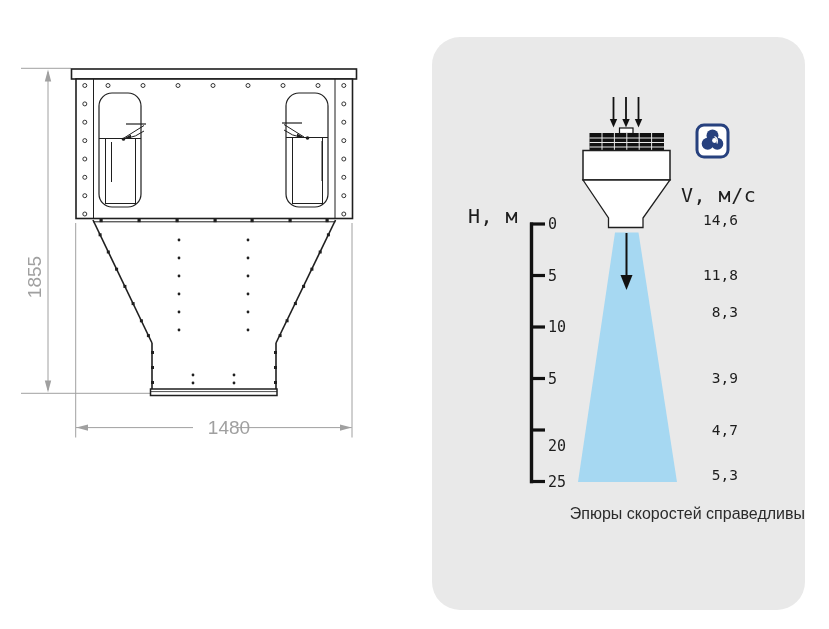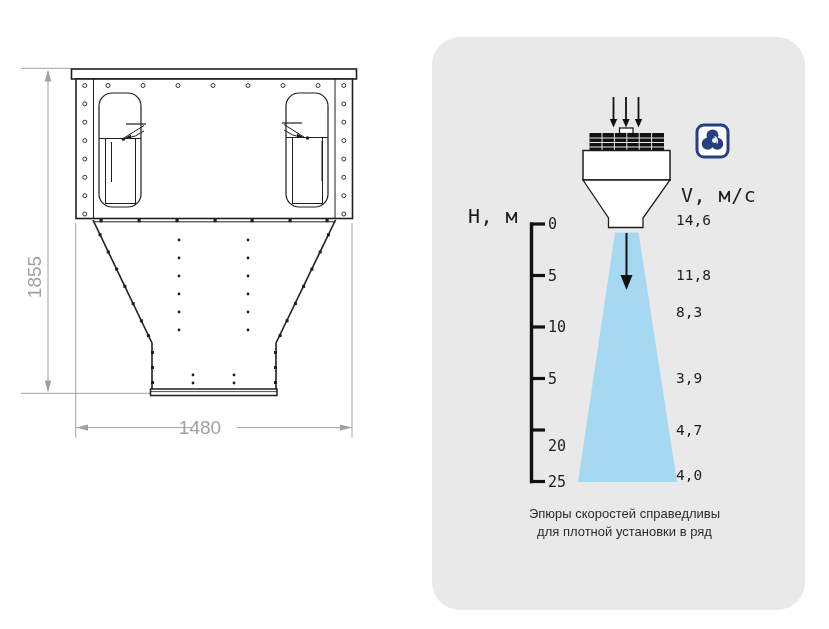--- a/index.html
+++ b/index.html
@@ -3,29 +3,29 @@
 <meta charset="utf-8">
 <style>
   html,body{margin:0;padding:0;background:#ffffff;}
   #canvas{position:relative;width:829px;height:629px;background:#fff;overflow:hidden;
           font-family:"Liberation Sans",sans-serif;}
   .abs{position:absolute;}
   
   .dim-label{color:#a0a0a0;font-size:19px;font-family:"Liberation Sans",sans-serif;}
   #dim-height{left:-16px;top:267px;width:100px;height:20px;text-align:center;
               transform:rotate(-90deg);}
-  #dim-width{left:150px;top:417px;width:100px;text-align:center;}
+  #dim-width{left:179px;top:417px;width:100px;text-align:center;}
   
   #panel{left:432px;top:37px;width:373px;height:573px;background:#e9e9e9;border-radius:28px;}
   #panel svg{position:absolute;left:0;top:0;}
   .techfont{font-family:"DejaVu Sans Mono","Liberation Mono",monospace;color:#1d1d1d;}
   .axis-label{font-size:20px;letter-spacing:0.5px;}
   .tick-label{left:116px;width:30px;font-size:15px;}
-  .vel-label{left:244px;width:62px;text-align:left;font-size:14.5px;}
-  #caption{left:0;right:0;top:468px;text-align:center;font-size:13px;line-height:17.5px;
+  .vel-label{left:244px;width:62px;text-align:right;font-size:14.5px;}
+  #caption{left:0;right:0;top:468px;text-align:right;font-size:16px;line-height:17.5px;
            color:#2b2b2b;margin-left:12px;}
 </style>
 </head>
 <body>
 
 <div id="canvas">
 
   <svg class="abs" style="left:0;top:0" width="430" height="470" viewBox="0 0 430 470">
 
     <g stroke="#a0a0a0" stroke-width="1" fill="#a0a0a0">
@@ -227,21 +227,20 @@
     <div class="abs techfont tick-label" style="top:281px">10</div>
     <div class="abs techfont tick-label" style="top:332.5px">5</div>
     <div class="abs techfont tick-label" style="top:400px">20</div>
     <div class="abs techfont tick-label" style="top:435.5px">25</div>
 
     <div class="abs techfont vel-label" style="top:175px">14,6</div>
     <div class="abs techfont vel-label" style="top:230px">11,8</div>
     <div class="abs techfont vel-label" style="top:267px">8,3</div>
     <div class="abs techfont vel-label" style="top:333px">3,9</div>
     <div class="abs techfont vel-label" style="top:384.5px">4,7</div>
-    <div class="abs techfont vel-label" style="top:430px">4,0</div>
+    <div class="abs techfont vel-label" style="top:430px">5,3</div>
 
     <div class="abs" id="caption">
       <div>Эпюры скоростей справедливы</div>
-      <div>для плотной установки в ряд</div>
     </div>
   </div>
 
 </div>
 
 </body></html>

